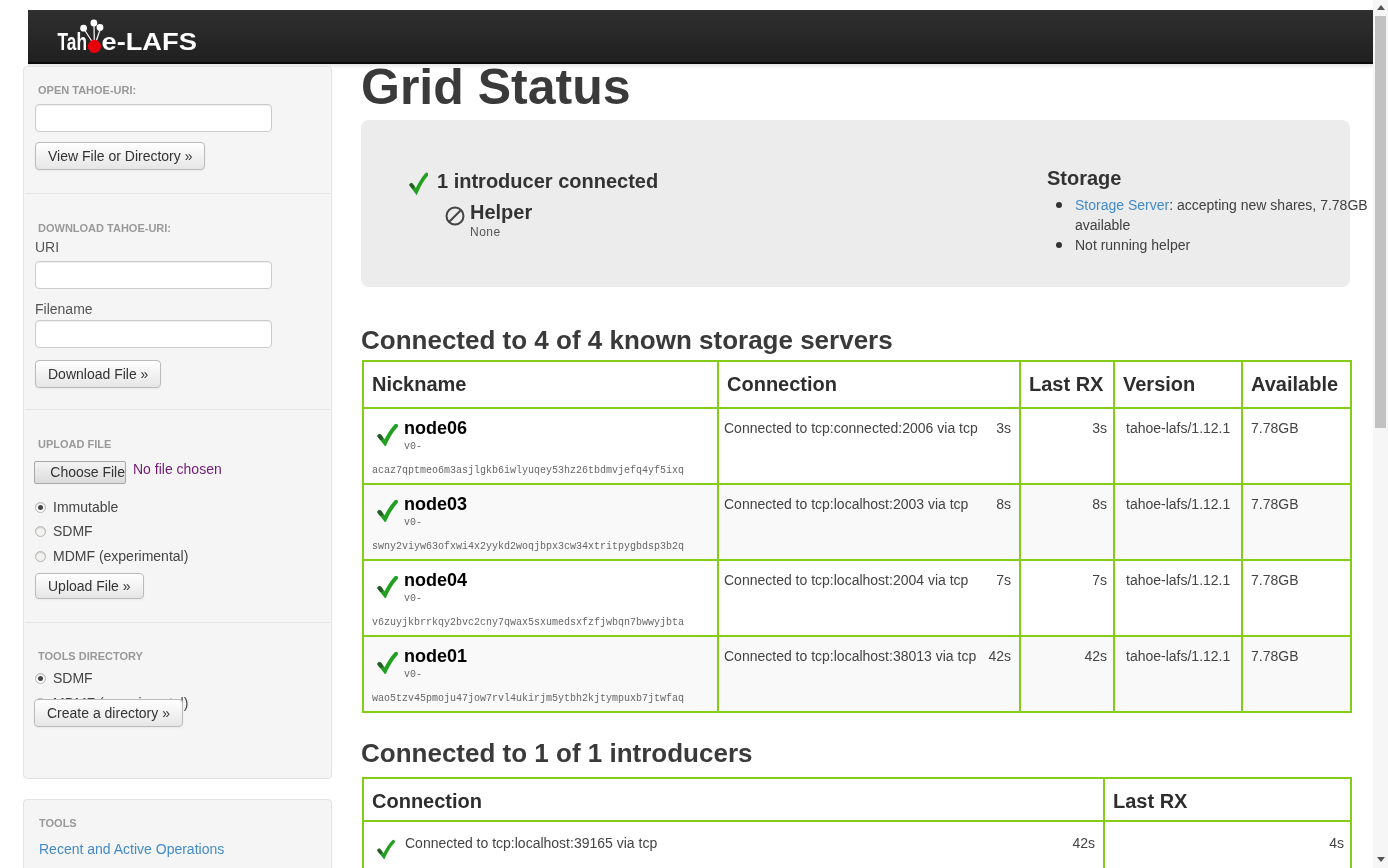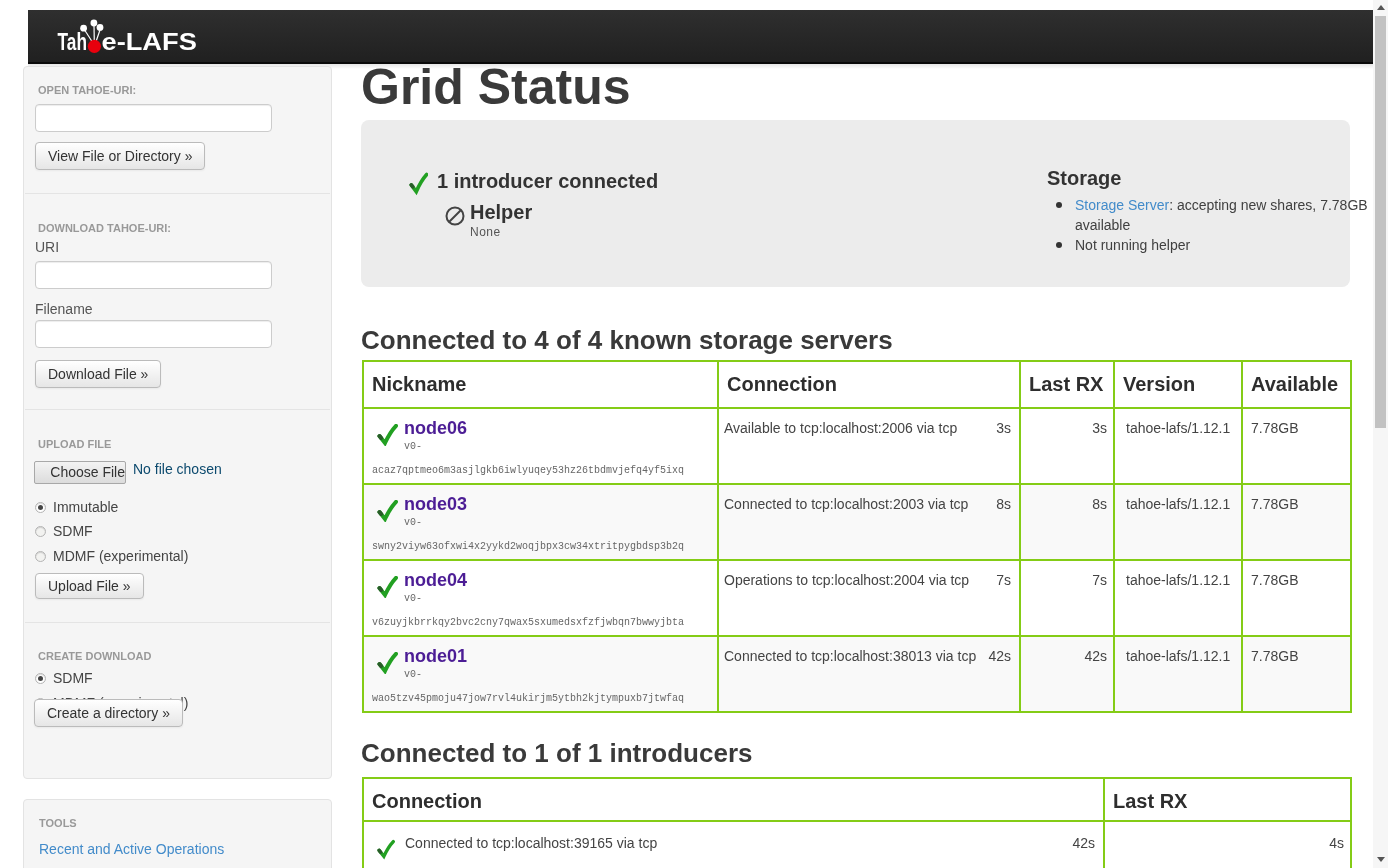--- a/index.html
+++ b/index.html
@@ -79,21 +79,21 @@
 table.tt { position:absolute; border-collapse:collapse; table-layout:fixed; background:#fff; }
 table.tt th, table.tt td { border:2px solid #84cc16; vertical-align:top; text-align:left; }
 table.tt th { font-size:20px; color:#2e2e2e; padding:11px 8px 0; height:34px; }
 table.tt td { font-size:14px; color:#444; padding:9px 8px 0; line-height:20px; }
 tr.stripe td { background:#f9f9f9; }
 .conncell { padding-left:5px !important; }
 .conncell .fl { float:left; }
 .conncell .fr { float:right; }
 .lastrx { text-align:right !important; padding-right:6px !important; }
 .nick { padding:7px 8px 0 8px !important; }
-.nick h3 { margin:0; font-size:18px; line-height:19px; color:#4c1d95; position:relative; top:3px; }
+.nick h3 { margin:0; font-size:18px; line-height:19px; color:#000000; position:relative; top:3px; }
 .nodeid { font-family:"Liberation Mono", monospace; font-size:10px; line-height:24px; color:#666; }
 svg.check { display:block; }
 </style>
 </head>
 <body>
 
 <div id="navbar">
   <svg id="logo" style="position:absolute; left:29px; top:5px;" width="150" height="44" viewBox="0 0 150 44">
     <g transform="translate(20,0)">
       <line x1="7" y1="14" x2="16" y2="28" stroke="#fff" stroke-width="1.2"></line>
@@ -116,30 +116,30 @@
   <div class="divider" style="top:126px;"></div>
   <div class="inner slabel" style="left:14px; top:155px;">DOWNLOAD TAHOE-URI:</div>
   <div class="flabel" style="left:11px; top:172px;">URI</div>
   <div class="inp" style="left:11px; top:194px;"></div>
   <div class="flabel" style="left:11px; top:234px;">Filename</div>
   <div class="inp" style="left:11px; top:253px;"></div>
   <div class="btn" style="left:11px; top:293px;">Download File »</div>
   <div class="divider" style="top:342px;"></div>
   <div class="inner slabel" style="left:14px; top:371px;">UPLOAD FILE</div>
   <div class="choosebtn" style="left:10px; top:394px;">Choose File</div>
-  <div class="flabel" style="left:109px; top:394px; color:#0c4a6e;">No file chosen</div>
+  <div class="flabel" style="left:109px; top:394px; color:#701a75;">No file chosen</div>
   <div class="radio sel" style="left:11px; top:435px;"></div>
   <div class="rlabel" style="left:29px; top:432px;">Immutable</div>
   <div class="radio" style="left:11px; top:459px;"></div>
   <div class="rlabel" style="left:29px; top:456px;">SDMF</div>
   <div class="radio" style="left:11px; top:484px;"></div>
   <div class="rlabel" style="left:29px; top:481px;">MDMF (experimental)</div>
   <div class="btn" style="left:11px; top:506px; height:24px; line-height:24px;">Upload File »</div>
   <div class="divider" style="top:555px;"></div>
-  <div class="inner slabel" style="left:14px; top:583px;">CREATE DOWNLOAD</div>
+  <div class="inner slabel" style="left:14px; top:583px;">TOOLS DIRECTORY</div>
   <div class="radio sel" style="left:11px; top:606px;"></div>
   <div class="rlabel" style="left:29px; top:603px;">SDMF</div>
   <div class="radio" style="left:11px; top:631px;"></div>
   <div class="rlabel" style="left:29px; top:628px;">MDMF (experimental)</div>
   <div class="btn" style="left:10px; top:632px;">Create a directory »</div>
 </div>
 <div id="tools" class="panel">
   <div class="inner slabel" style="left:15px; top:17px;">TOOLS</div>
   <div class="inner" style="left:15px; top:40px;"><a class="bluelink" href="#">Recent and Active Operations</a></div>
 </div>
@@ -184,21 +184,21 @@
     <tr style="height:76px;">
       <td class="nick">
             <svg class="check fl" style="float:left;margin:8px 6px 2px 5px;" width="21" height="22" viewBox="0 0 21 22">
               <path d="M2.5,12 L8,19 C11,12.5 14.5,6.5 19,1.8" fill="none" stroke="#22a022" stroke-width="4" stroke-linecap="round"></path>
               <path d="M2.5,12 l1.6,2" fill="none" stroke="#295c29" stroke-width="4" stroke-linecap="round"></path>
             </svg>
             <h3>node06</h3>
             <div class="nodeid">v0-acaz7qptmeo6m3asjlgkb6iwlyuqey53hz26tbdmvjefq4yf5ixq</div>
           </td>
       <td class="conncell">
-            <span class="fl">Available to tcp:localhost:2006 via tcp</span>
+            <span class="fl">Connected to tcp:connected:2006 via tcp</span>
             <span class="fr">3s</span>
           </td>
       <td class="lastrx">3s</td>
       <td style="padding-left:11px;">tahoe-lafs/1.12.1</td>
       <td>7.78GB</td>
     </tr>
     <tr style="height:76px;" class="stripe">
       <td class="nick">
             <svg class="check fl" style="float:left;margin:8px 6px 2px 5px;" width="21" height="22" viewBox="0 0 21 22">
               <path d="M2.5,12 L8,19 C11,12.5 14.5,6.5 19,1.8" fill="none" stroke="#22a022" stroke-width="4" stroke-linecap="round"></path>
@@ -218,21 +218,21 @@
     <tr style="height:76px;">
       <td class="nick">
             <svg class="check fl" style="float:left;margin:8px 6px 2px 5px;" width="21" height="22" viewBox="0 0 21 22">
               <path d="M2.5,12 L8,19 C11,12.5 14.5,6.5 19,1.8" fill="none" stroke="#22a022" stroke-width="4" stroke-linecap="round"></path>
               <path d="M2.5,12 l1.6,2" fill="none" stroke="#295c29" stroke-width="4" stroke-linecap="round"></path>
             </svg>
             <h3>node04</h3>
             <div class="nodeid">v0-v6zuyjkbrrkqy2bvc2cny7qwax5sxumedsxfzfjwbqn7bwwyjbta</div>
           </td>
       <td class="conncell">
-            <span class="fl">Operations to tcp:localhost:2004 via tcp</span>
+            <span class="fl">Connected to tcp:localhost:2004 via tcp</span>
             <span class="fr">7s</span>
           </td>
       <td class="lastrx">7s</td>
       <td style="padding-left:11px;">tahoe-lafs/1.12.1</td>
       <td>7.78GB</td>
     </tr>
     <tr style="height:76px;" class="stripe">
       <td class="nick">
             <svg class="check fl" style="float:left;margin:8px 6px 2px 5px;" width="21" height="22" viewBox="0 0 21 22">
               <path d="M2.5,12 L8,19 C11,12.5 14.5,6.5 19,1.8" fill="none" stroke="#22a022" stroke-width="4" stroke-linecap="round"></path>

